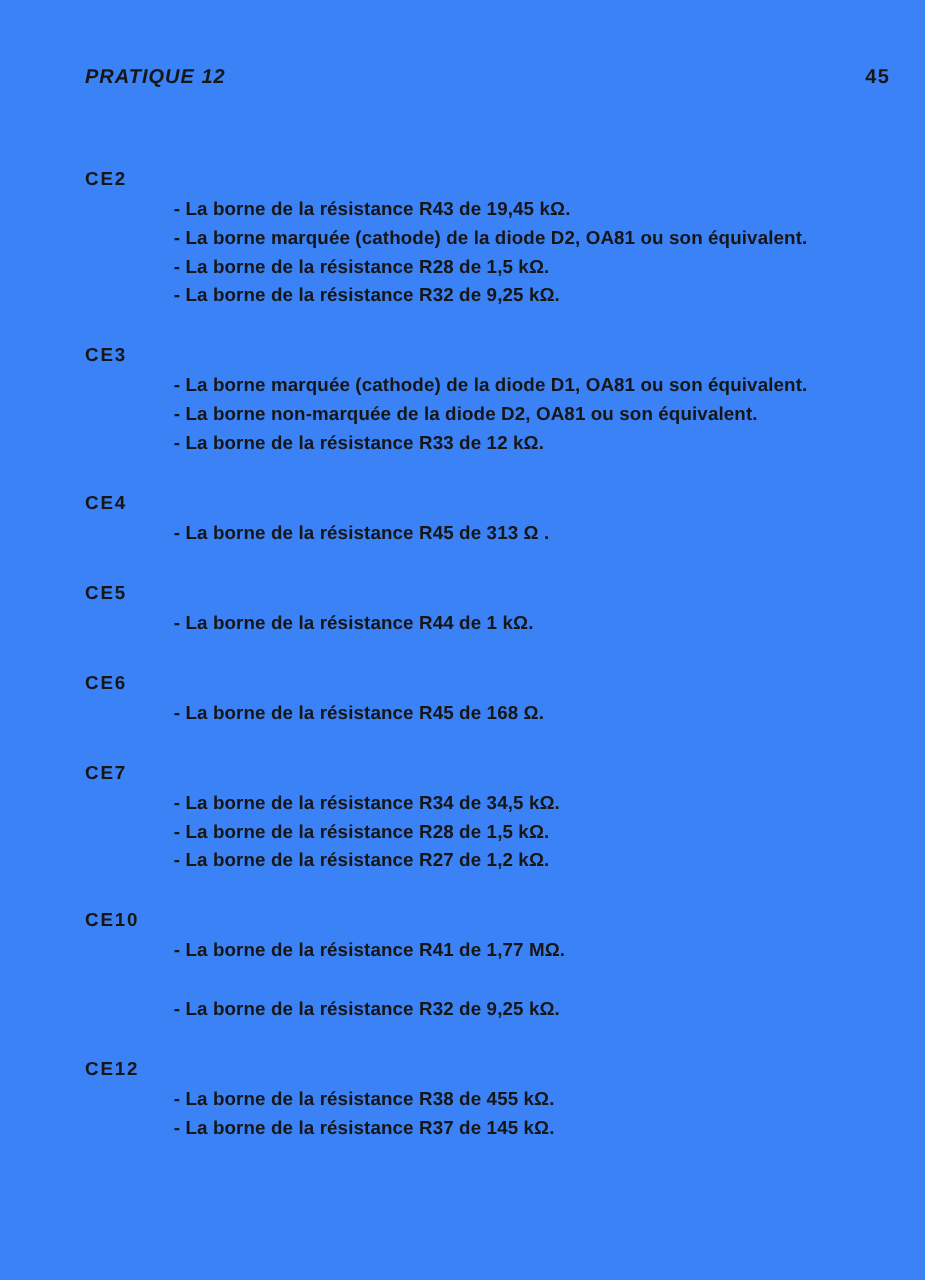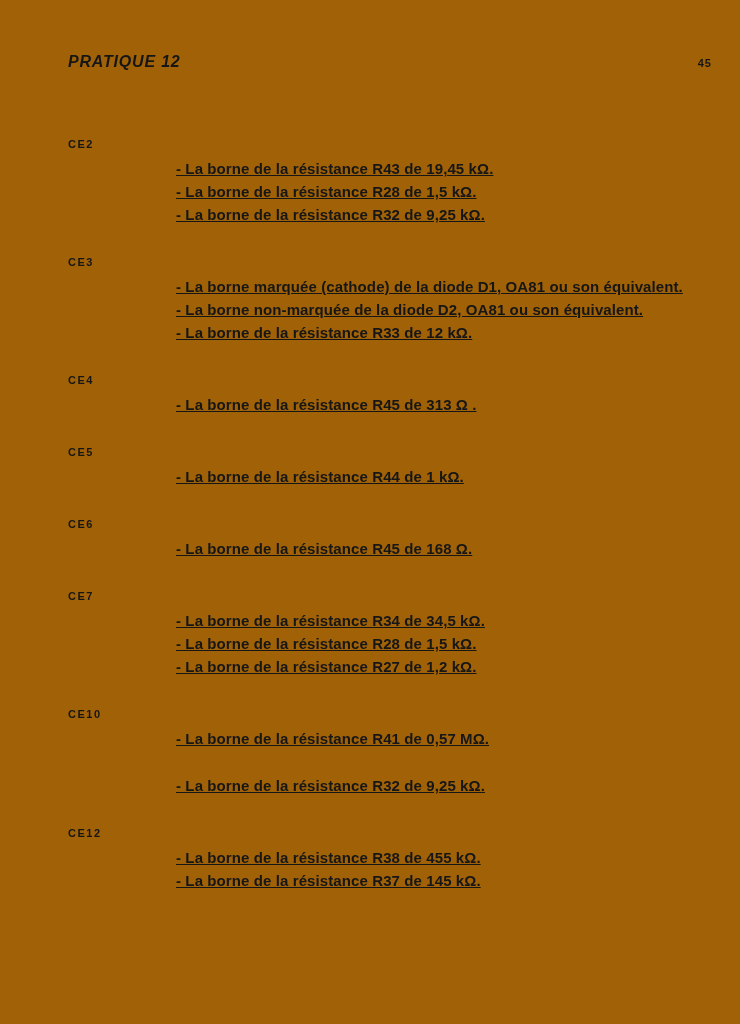--- a/index.html
+++ b/index.html
@@ -14,54 +14,53 @@
     font-family: "Liberation Sans", sans-serif;
     font-weight: 700;
     color: #161616;
     -webkit-font-smoothing: antialiased;
   }
   .page {
     box-sizing: border-box;
     width: 740px;
     height: 1024px;
     padding: 52px 28px 0 68px;
-    background: #a16207;
+    background: #3b82f6;
   }
   .header {
     display: flex;
     justify-content: space-between;
     align-items: baseline;
   }
   .doc-title {
     font-size: 16px;
     font-style: italic;
     letter-spacing: 0.8px;
     line-height: 20px;
     white-space: nowrap;
   }
   .page-number {
-    font-size: 11px;
+    font-size: 16px;
     letter-spacing: 1px;
     line-height: 20px;
   }
   .content {
     margin-top: 59px;
   }
   .section {
     margin-bottom: 24px;
   }
   .section-label {
-    font-size: 11px;
+    font-size: 15px;
     letter-spacing: 1.5px;
     line-height: 25px;
     white-space: nowrap;
   }
   .section-items {
-    margin-left: 108px;
-    text-decoration: underline;
+    margin-left: 71px;
   }
   .item {
     font-size: 15px;
     letter-spacing: 0.1px;
     line-height: 23px;
     white-space: nowrap;
   }
 </style>
 </head>
 <body>
@@ -72,20 +71,21 @@
     <span class="doc-title">PRATIQUE 12</span>
     <span class="page-number">45</span>
   </div>
 
   <div class="content">
 
     <div class="section">
       <div class="section-label">CE2</div>
       <div class="section-items">
         <div class="item">- La borne de la résistance R43 de 19,45 kΩ.</div>
+        <div class="item">- La borne marquée (cathode) de la diode D2, OA81 ou son équivalent.</div>
         <div class="item">- La borne de la résistance R28 de 1,5 kΩ.</div>
         <div class="item">- La borne de la résistance R32 de 9,25 kΩ.</div>
       </div>
     </div>
 
     <div class="section">
       <div class="section-label">CE3</div>
       <div class="section-items">
         <div class="item">- La borne marquée (cathode) de la diode D1, OA81 ou son équivalent.</div>
         <div class="item">- La borne non-marquée de la diode D2, OA81 ou son équivalent.</div>
@@ -119,21 +119,21 @@
       <div class="section-items">
         <div class="item">- La borne de la résistance R34 de 34,5 kΩ.</div>
         <div class="item">- La borne de la résistance R28 de 1,5 kΩ.</div>
         <div class="item">- La borne de la résistance R27 de 1,2 kΩ.</div>
       </div>
     </div>
 
     <div class="section">
       <div class="section-label">CE10</div>
       <div class="section-items">
-        <div class="item">- La borne de la résistance R41 de 0,57 MΩ.</div>
+        <div class="item">- La borne de la résistance R41 de 1,77 MΩ.</div>
       </div>
     </div>
 
     <div class="section">
       <div class="section-items">
         <div class="item">- La borne de la résistance R32 de 9,25 kΩ.</div>
       </div>
     </div>
 
     <div class="section">

